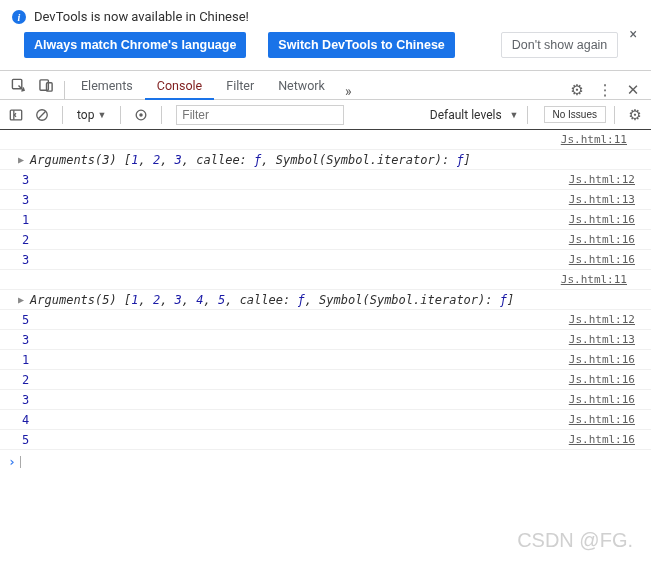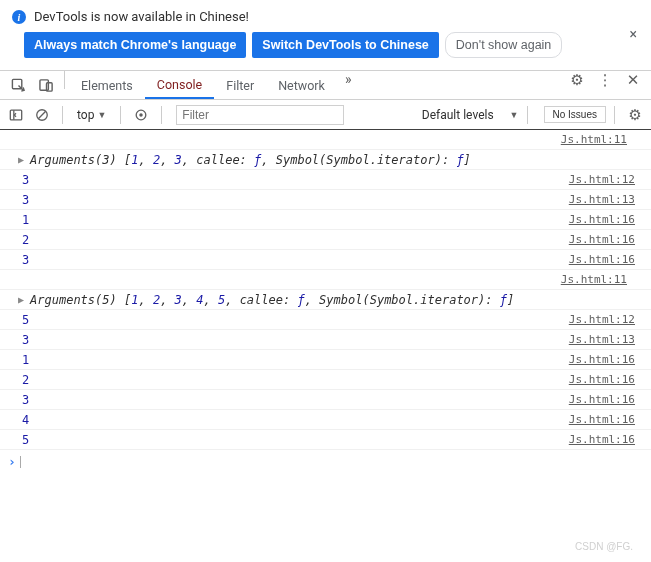--- a/index.html
+++ b/index.html
@@ -28,37 +28,38 @@
     justify-content: center; flex-shrink: 0; margin-top: 1px;
     font-style: italic; font-family: Georgia, serif;
   }
   .info-text { font-size: 13px; color: #303030; }
   .close-info {
     position: absolute; right: 14px; top: 26px;
     font-size: 14px; color: #5f6368; cursor: pointer;
   }
 
   .btn-row {
-    display: flex; gap: 6px; padding: 4px 0 12px 24px;
+    display: flex; gap: 22px; padding: 4px 0 12px 24px;
     align-items: flex-start;
   }
   .btn-primary {
     background: #1a73e8; color: #fff; border: none;
     padding: 6px 10px; font-size: 12.5px; font-weight: 600;
     border-radius: 2px; cursor: pointer;
   }
   .btn-secondary {
     background: #fff; color: #5f6368; border: 1px solid #dadce0;
-    padding: 5px 10px; font-size: 12.5px; border-radius: 10px;
+    padding: 5px 10px; font-size: 12.5px; border-radius: 2px;
     cursor: pointer;
+    margin-left: 24px;
   }
 
   
   .tab-bar {
-    display: flex; align-items: flex-start; height: 30px;
+    display: flex; align-items: flex-end; height: 30px;
     border-top: 1px solid #d0d0d0;
     border-bottom: 1px solid #d0d0d0;
     padding: 0 4px; gap: 0;
   }
   .tab-bar .tool-icon {
     width: 28px; display: flex; align-items: center;
     justify-content: center; color: #5f6368; cursor: pointer;
     height: 100%;
   }
   .tab-bar .tool-icon svg { width: 15px; height: 15px; stroke: #606060; fill: none; stroke-width: 1.5; }
@@ -91,21 +92,21 @@
   .ctx-select {
     display: flex; align-items: center; gap: 3px;
     padding: 2px 6px; cursor: pointer; font-size: 12px; color: #303030;
   }
   .ctx-select .tri { font-size: 9px; color: #606060; }
   .filter-input {
     height: 20px; width: 168px; border: 1px solid #d0d0d0;
     padding: 0 5px; font-size: 12px; margin-left: 6px;
   }
   .levels {
-    display: flex; align-items: center; gap: 16px; 
+    display: flex; align-items: center; gap: 8px; 
     font-size: 12px; cursor: pointer; color: #303030;
   }
   .levels .tri { font-size: 9px; color: #606060; }
   .issues-btn {
     border: 1px solid #d0d0d0; background: #fff; padding: 2px 8px;
     font-size: 10px; cursor: pointer; margin-left: 8px; color:#303030;
   }
 
   
   .log-area {
@@ -142,21 +143,21 @@
     display: flex; align-items: center; padding: 4px 8px;
     color: #367cf1; font-family: Menlo, Consolas, monospace;
   }
   .prompt-caret { color: #367cf1; font-weight: bold; font-size: 13px;}
   .cursor-line {
     width: 1px; height: 12px; background: #aaa; margin-left: 4px;
   }
 
   .watermark {
     position: absolute; right: 18px; bottom: 10px;
-    color: #d0d0d0; font-size: 10px; font-family: Arial;
+    color: #d0d0d0; font-size: 20px; font-family: Arial;
     pointer-events: none;
   }
 </style>
 </head>
 <body>
 
 <div class="info-bar">
   <div class="info-icon">i</div>
   <div class="info-text">DevTools is now available in Chinese!</div>
 </div>

